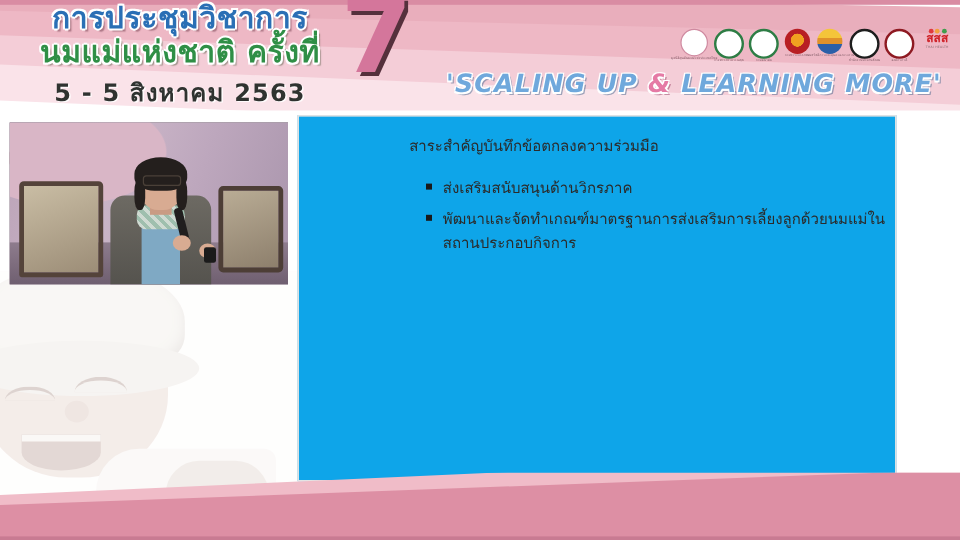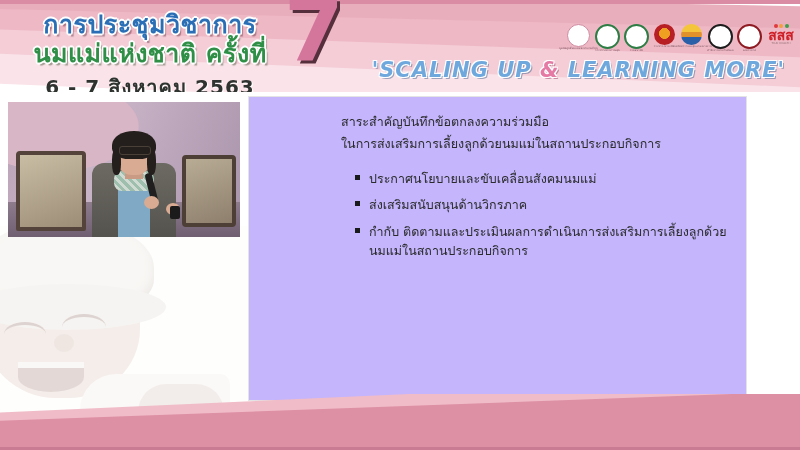--- a/index.html
+++ b/index.html
@@ -19,21 +19,21 @@
     position:absolute;left:0;top:0;width:800px;height:92px;overflow:hidden;
     background:#ffffff;
   }
   .band{position:absolute;left:-40px;width:900px;transform-origin:left center;}
   .band-a{top:-10px;height:26px;background:#e9aebc;transform:rotate(1.1deg);}
   .band-b{top:8px;height:30px;background:#eeb8c5;transform:rotate(1.4deg);}
   .band-c{top:28px;height:34px;background:#f4cdd7;transform:rotate(2.0deg);}
   .band-d{top:52px;height:30px;background:#fae3e9;transform:rotate(2.4deg);}
   .band-top-line{position:absolute;left:0;top:0;width:800px;height:4px;background:#d98ca3;}
 
-  #titleblock{position:absolute;left:0;top:12px;width:300px;text-align:center;}
+  #titleblock{position:absolute;left:0;top:2px;width:300px;text-align:center;}
   .t-line1{
     font-size:25px;font-weight:bold;color:#2a6fb5;line-height:1.05;
     letter-spacing:.5px;
     text-shadow:
       -1.4px -1.4px 0 #ffffff, 1.4px -1.4px 0 #ffffff,
       -1.4px 1.4px 0 #ffffff, 1.4px 1.4px 0 #ffffff,
       0 -1.6px 0 #ffffff, 0 1.6px 0 #ffffff,
       -1.6px 0 0 #ffffff, 1.6px 0 0 #ffffff,
       2.5px 2.5px 1px rgba(90,40,55,.45);
   }
@@ -86,27 +86,27 @@
   .mk-pink{background:#fff;border:1.5px solid #cf8aa0;color:#b06a84;}
   .mk-green{background:#fff;border:2px solid #2e7d45;color:#2e7d45;}
   .mk-red{background:radial-gradient(circle at 50% 45%,#f0a020 0 34%,#b81f24 36% 100%);}
   .mk-multi{background:linear-gradient(#f4c53a 0 38%,#e0912a 38% 62%,#2b5fa8 62% 100%);
         border-radius:4px;width:20px;height:24px;}
   .mk-black{background:#ffffff;border:2px solid #1d1d1d;color:#1d1d1d;}
   .mk-dkred{background:#ffffff;border:2px solid #8e1a22;color:#8e1a22;}
   .logo-thai{width:34px;display:flex;flex-direction:column;align-items:center;}
   .thai-dots{display:flex;gap:1.5px;margin-bottom:0px;}
   .thai-dots i{display:block;width:4px;height:4px;border-radius:50%;}
-  .thai-word{font-size:14px;font-weight:bold;color:#cf2027;line-height:1;}
+  .thai-word{font-size:10px;font-weight:bold;color:#cf2027;line-height:1;}
   .thai-sub{font-size:2.6px;color:#8a6a70;letter-spacing:.2px;}
 
   
   #card{
     position:absolute;left:248px;top:96px;width:497px;height:303px;
-    background:#c4b5fd;border:1px solid #e2e2e2;
+    background:#0ea5e9;border:1px solid #e2e2e2;
   }
   #body-text{position:absolute;left:92px;top:14px;width:400px;}
   .lead{
     font-size:12.5px;color:#2b2b2b;line-height:1.75;
     font-family:"DejaVu Sans","Liberation Sans",sans-serif;
   }
   ul#bullets{list-style:none;margin:14px 0 0 12px;padding:0;}
   ul#bullets li{
     position:relative;padding-left:16px;margin-bottom:7px;
     font-size:12.5px;color:#2b2b2b;line-height:1.55;
@@ -208,21 +208,21 @@
   <div id="header">
     <div class="band band-a"></div>
     <div class="band band-b"></div>
     <div class="band band-c"></div>
     <div class="band band-d"></div>
     <div class="band-top-line"></div>
 
     <div id="titleblock">
       <div class="t-line1">การประชุมวิชาการ</div>
       <div class="t-line2">นมแม่แห่งชาติ ครั้งที่</div>
-      <div class="t-date">6 - 7 สิงหาคม 2563</div>
+      <div class="t-date">5 - 5 สิงหาคม 2563</div>
     </div>
 
     <div id="bignum">7</div>
 
     <div id="tagline">
       <span>'SCALING UP </span><span class="amp">&amp;</span><span> LEARNING MORE'</span>
     </div>
 
     <div id="logos">
       <div class="logo">
@@ -300,26 +300,24 @@
         <div class="p-hand"></div>
         <div class="p-hand2"></div>
         <div class="p-dev"></div>
       </div>
     </div>
   </div>
 
   <div id="card">
     <div id="body-text">
       <div class="lead">สาระสำคัญบันทึกข้อตกลงความร่วมมือ</div>
-      <div class="lead">ในการส่งเสริมการเลี้ยงลูกด้วยนมแม่ในสถานประกอบกิจการ</div>
 
       <ul id="bullets">
-        <li>ประกาศนโยบายและขับเคลื่อนสังคมนมแม่</li>
         <li>ส่งเสริมสนับสนุนด้านวิกรภาค</li>
-        <li>กำกับ ติดตามและประเมินผลการดำเนินการส่งเสริมการเลี้ยงลูกด้วยนมแม่ในสถานประกอบกิจการ</li>
+        <li>พัฒนาและจัดทำเกณฑ์มาตรฐานการส่งเสริมการเลี้ยงลูกด้วยนมแม่ในสถานประกอบกิจการ</li>
       </ul>
     </div>
   </div>
   <div id="card-overlay"></div>
 
   <div id="footer">
     <div class="f-light"></div>
     <div class="f-main"></div>
     <div class="f-base"></div>
     <div class="f-edge"></div>

